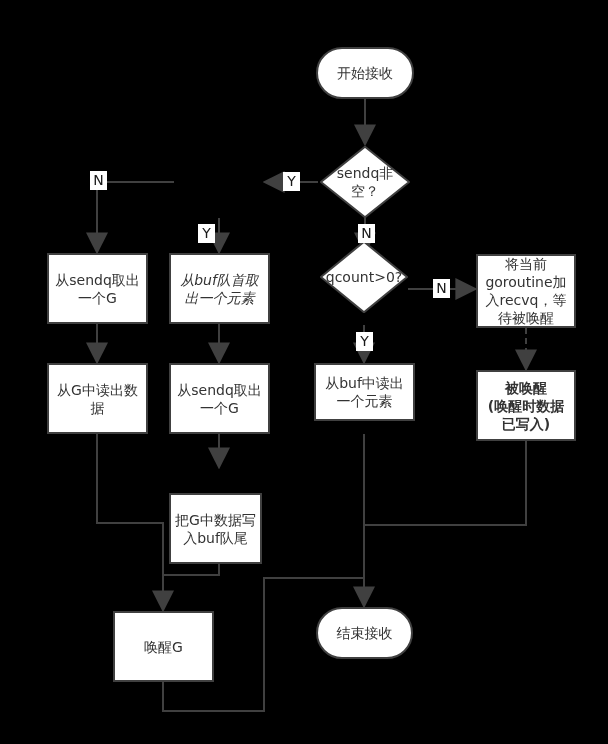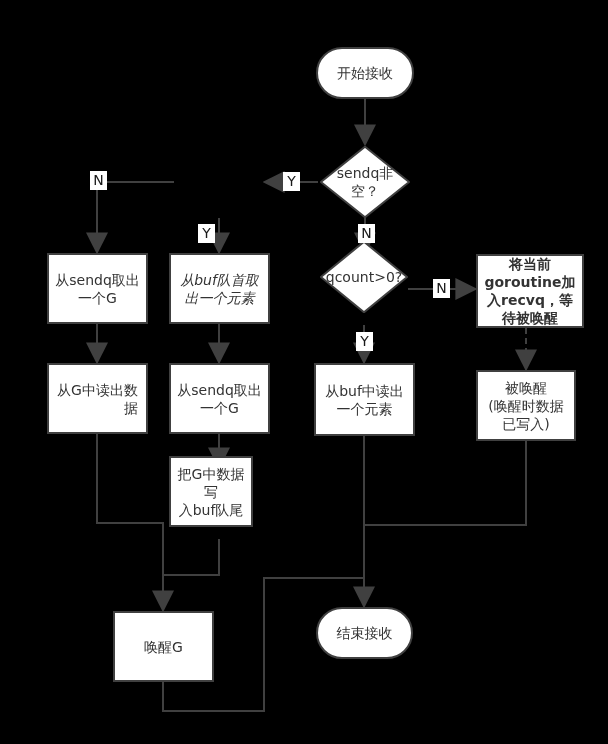--- a/index.html
+++ b/index.html
@@ -117,53 +117,53 @@
         <polygon points="50,1 99,50 50,99 1,50"></polygon>
       </svg>
     <span class="label">qcount&gt;0?</span>
   </div>
 
   <div class="node process" style="left:47px; top:253px; width:101px; height:71px;">
     <span class="label">从sendq取出
 一个G</span>
   </div>
 
-  <div class="node process" style="left:47px; top:363px; width:101px; height:71px;text-align:right;">
+  <div class="node process" style="left:47px; top:363px; width:101px; height:71px;">
     <span class="label">从G中读出数
 据</span>
   </div>
 
   <div class="node process" style="left:169px; top:253px; width:101px; height:71px;font-style:italic;">
     <span class="label">从buf队首取
 出一个元素</span>
   </div>
 
   <div class="node process" style="left:169px; top:363px; width:101px; height:71px;">
     <span class="label">从sendq取出
 一个G</span>
   </div>
 
-  <div class="node process" style="left:169px; top:456px; width:84px; height:71px;text-align:center;">
+  <div class="node process" style="left:169px; top:493px; width:93px; height:71px;text-align:center;">
     <span class="label">把G中数据写
 入buf队尾</span>
   </div>
 
-  <div class="node process" style="left:314px; top:363px; width:101px; height:73px;">
+  <div class="node process" style="left:314px; top:363px; width:101px; height:58px;">
     <span class="label">从buf中读出
 一个元素</span>
   </div>
 
-  <div class="node process" style="left:476px; top:254px; width:108px; height:74px;font-weight:bold;">
+  <div class="node process" style="left:476px; top:254px; width:100px; height:74px;">
     <span class="label">将当前
 goroutine加
 入recvq，等
 待被唤醒</span>
   </div>
 
-  <div class="node process" style="left:476px; top:370px; width:100px; height:71px;">
+  <div class="node process" style="left:476px; top:370px; width:100px; height:71px;font-weight:bold;">
     <span class="label">被唤醒
 (唤醒时数据
 已写入)</span>
   </div>
 
   <div class="node process" style="left:113px; top:611px; width:101px; height:71px;">
     <span class="label">唤醒G</span>
   </div>
 
   <div class="node terminal" style="left:316px; top:607px; width:97px; height:52px;">

